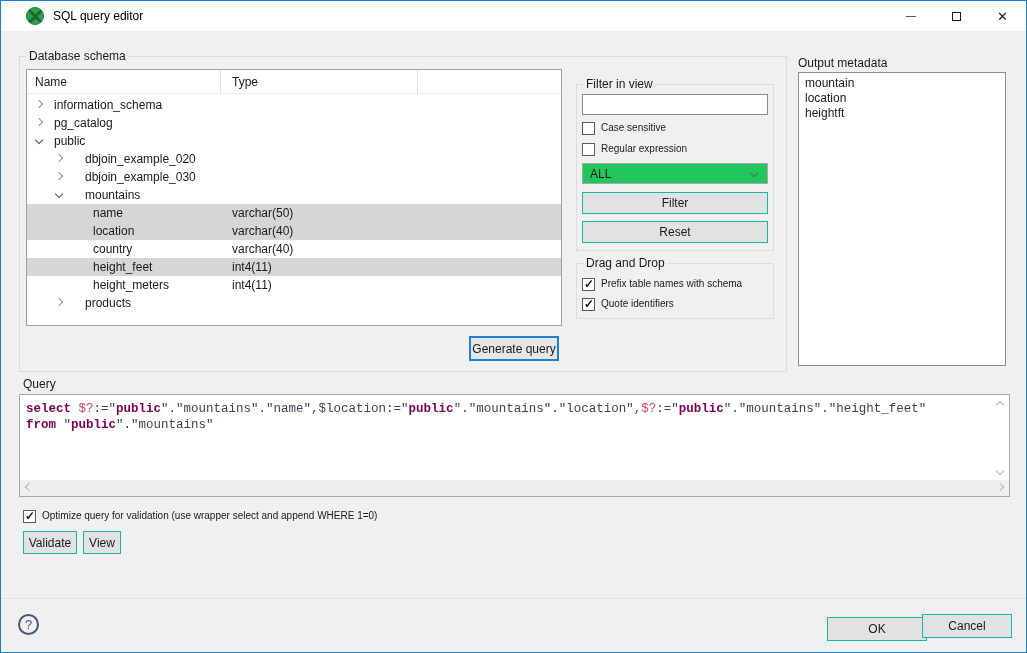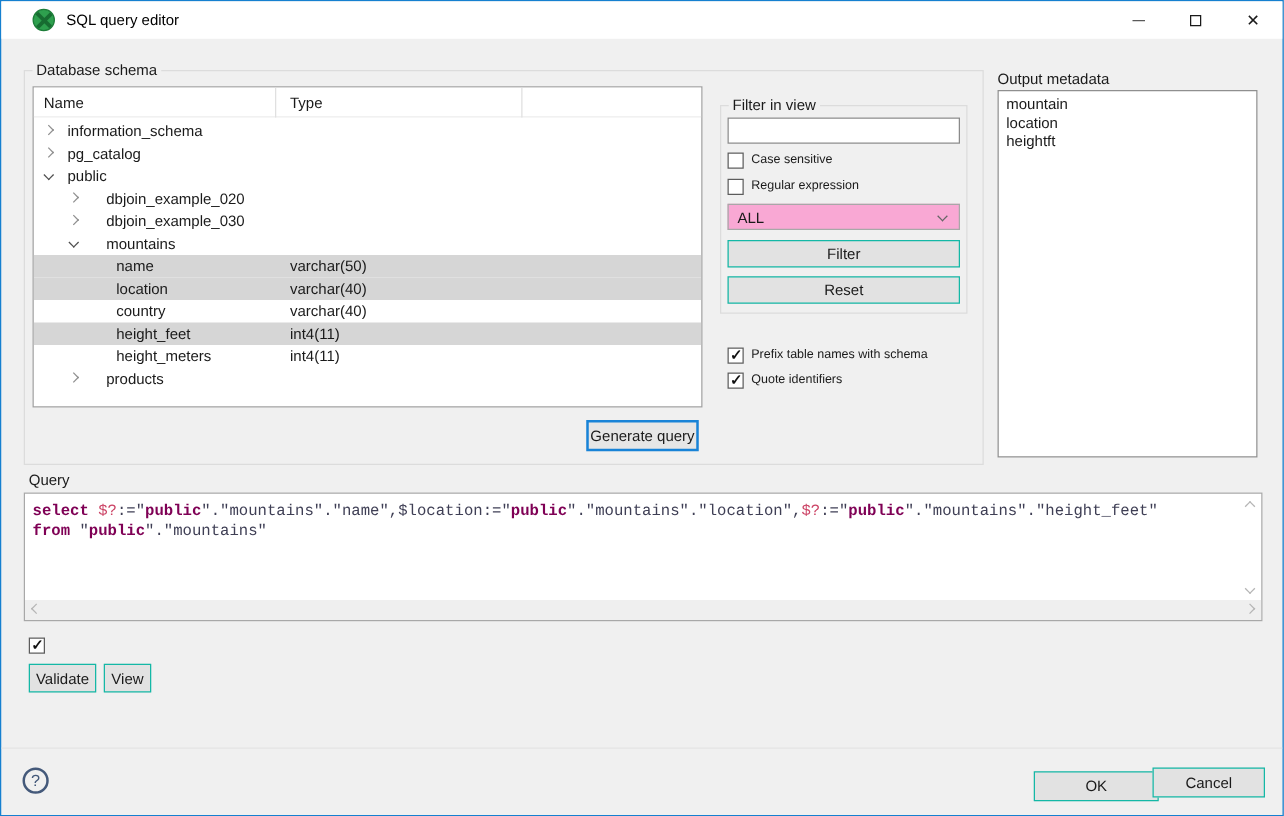--- a/index.html
+++ b/index.html
@@ -50,21 +50,21 @@
   
   .btn { position:absolute; background:#e2e2e2; border:1px solid #14b8a6; font-size:12px;
          display:flex; align-items:center; justify-content:center; color:#1a1a1a;
          font-family:"Liberation Sans", sans-serif; }
   .btn-generate { left:468px; top:335px; width:90px; height:25px; border:2px solid #1883d7; background:#e6e6e6; }
   .textinput { position:absolute; background:#fff; border:1px solid #8a8a8a; font-size:12px; padding:2px 4px;
          font-family:"Liberation Sans", sans-serif; }
   .checkbox { position:absolute; width:13px; height:13px; background:#fff; border:1px solid #5c5c5c; }
   .checkbox.on::after { content:"\2713"; position:absolute; left:1px; top:-2px; font-size:12px; font-weight:bold; color:#111; }
   .cblabel { position:absolute; font-size:10px; white-space:nowrap; }
-  .combo { position:absolute; background:#f9a8d4; border:1px solid #a8a8a8; }
+  .combo { position:absolute; background:#22c55e; border:1px solid #a8a8a8; }
   .combo .val { position:absolute; left:7px; top:3px; font-size:12px; }
   .combo .cchev { position:absolute; right:10px; top:6px; width:6px; height:6px;
                   border-right:1.3px solid #666; border-bottom:1.3px solid #666; transform:rotate(45deg); }
 
   
   .metalist { position:absolute; left:797px; top:71px; width:208px; height:294px;
               background:#fff; border:1px solid #8f8f8f; padding:3px 0 0 6px; }
   .mitem { font-size:12px; line-height:15px; white-space:nowrap; }
 
   
@@ -180,20 +180,23 @@
   <span class="cblabel" style="left:600px; top:121px;">Case sensitive</span>
   <span class="checkbox" style="left:581px; top:142px;"></span>
   <span class="cblabel" style="left:600px; top:142px;">Regular expression</span>
   <div class="combo" style="left:581px; top:162px; width:186px; height:21px;">
     <span class="val">ALL</span>
     <span class="cchev"></span>
   </div>
   <button class="btn" style="left:581px; top:191px; width:186px; height:22px;">Filter</button>
   <button class="btn" style="left:581px; top:220px; width:186px; height:22px;">Reset</button>
 
+  <div class="group" style="left:575px; top:262px; width:198px; height:56px;">
+    <span class="group-label">Drag and Drop</span>
+  </div>
   <span class="checkbox on" style="left:581px; top:277px;"></span>
   <span class="cblabel" style="left:600px; top:277px;">Prefix table names with schema</span>
   <span class="checkbox on" style="left:581px; top:297px;"></span>
   <span class="cblabel" style="left:600px; top:297px;">Quote identifiers</span>
 
   <span class="plain-label" style="left:797px; top:55px;">Output metadata</span>
   <div class="metalist">
       <div class="mitem">mountain</div>
       <div class="mitem">location</div>
       <div class="mitem">heightft</div>
@@ -204,20 +207,21 @@
     <div class="querytext"><div class="qline"><span class="tok-kw">select </span><span class="tok-param">$?</span><span class="tok-p">:="</span><span class="tok-kw">public</span><span class="tok-p">"."mountains"."name",</span><span class="tok-p">$location:="</span><span class="tok-kw">public</span><span class="tok-p">"."mountains"."location",</span><span class="tok-param">$?</span><span class="tok-p">:="</span><span class="tok-kw">public</span><span class="tok-p">"."mountains"."height_feet"</span></div><div class="qline"><span class="tok-kw">from </span><span class="tok-p">"</span><span class="tok-kw">public</span><span class="tok-p">"."mountains"</span></div></div>
     <span class="vchev chev-up"></span>
     <span class="vchev chev-down"></span>
     <div class="hscroll">
       <span class="vchev chev-left"></span>
       <span class="vchev chev-right"></span>
     </div>
   </div>
 
   <span class="checkbox on" style="left:22px; top:509px;"></span>
+  <span class="cblabel" style="left:41px; top:509px;">Optimize query for validation (use wrapper select and append WHERE 1=0)</span>
   <button class="btn" style="left:22px; top:530px; width:54px; height:23px;">Validate</button>
   <button class="btn" style="left:82px; top:530px; width:38px; height:23px;">View</button>
 
   <div class="sep"></div>
   <span class="help-icon">
       <span>?</span>
     </span>
   <button class="btn" style="left:826px; top:616px; width:100px; height:24px;">OK</button>
   <button class="btn" style="left:921px; top:613px; width:90px; height:24px;">Cancel</button>
 

